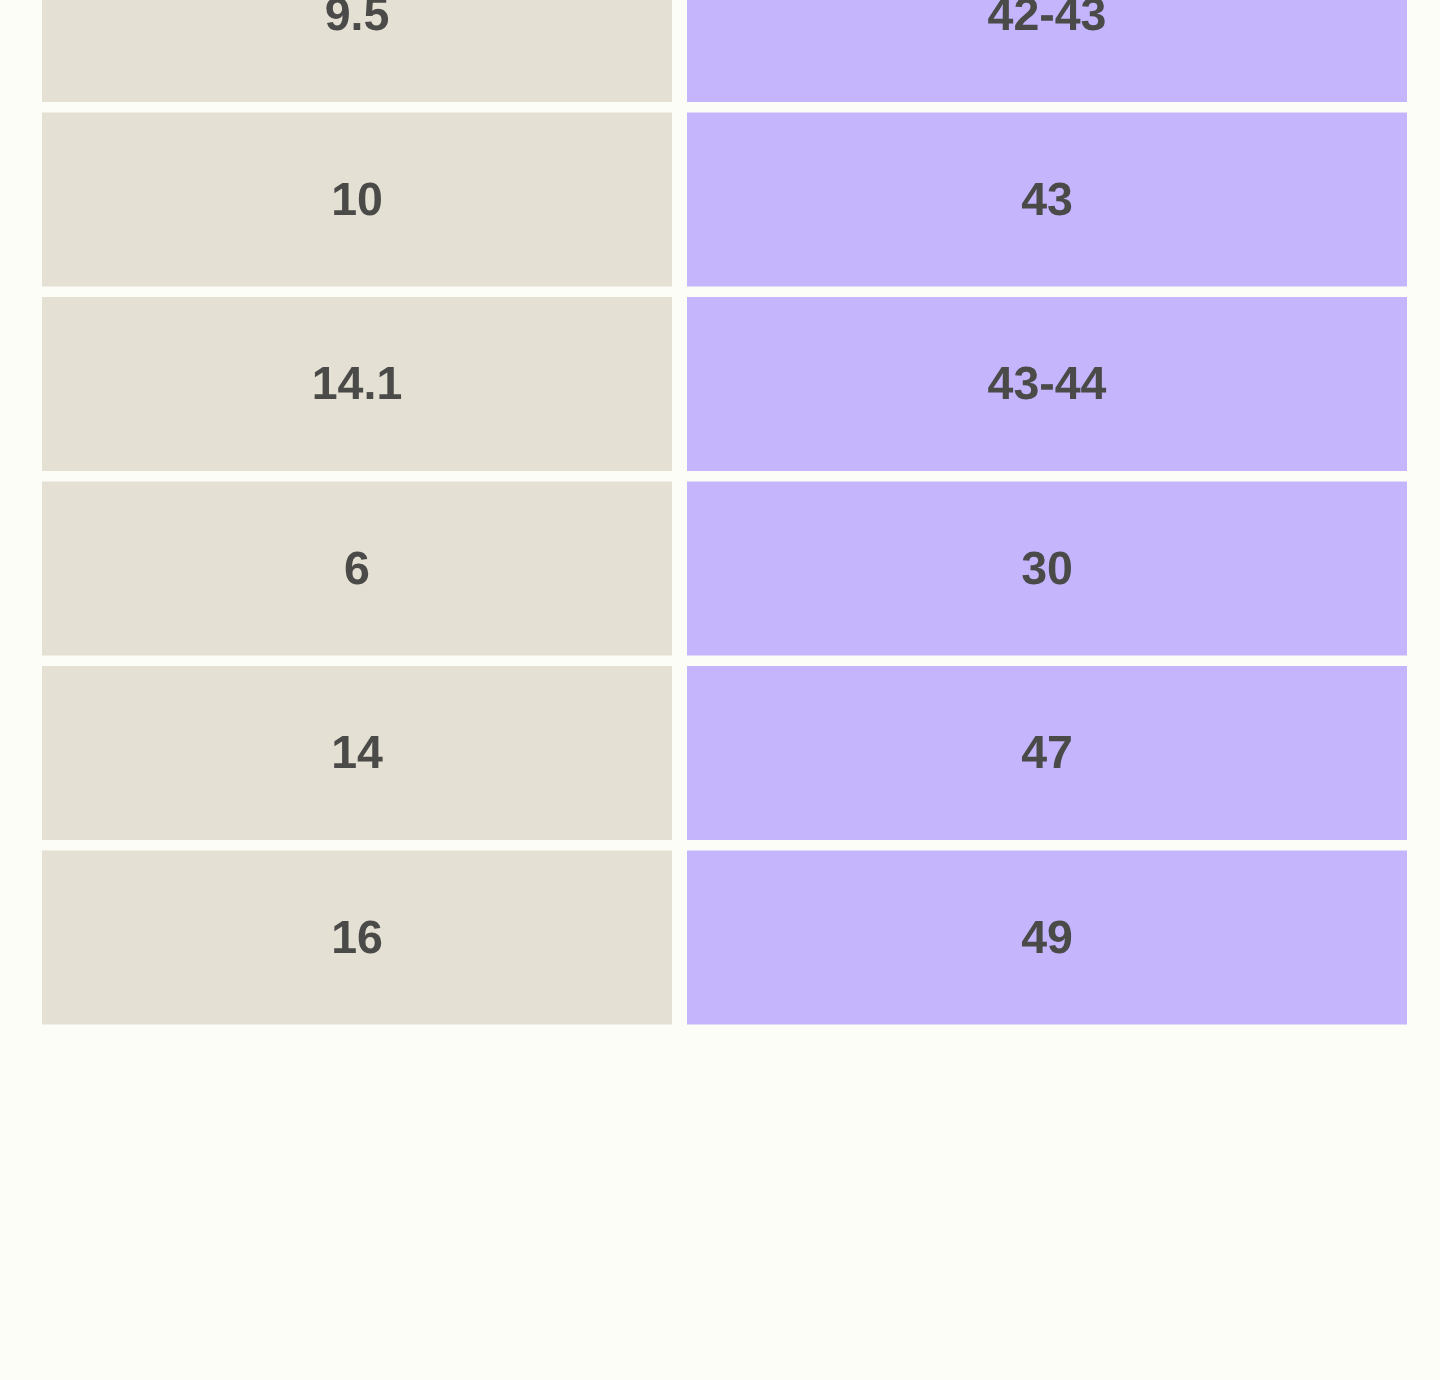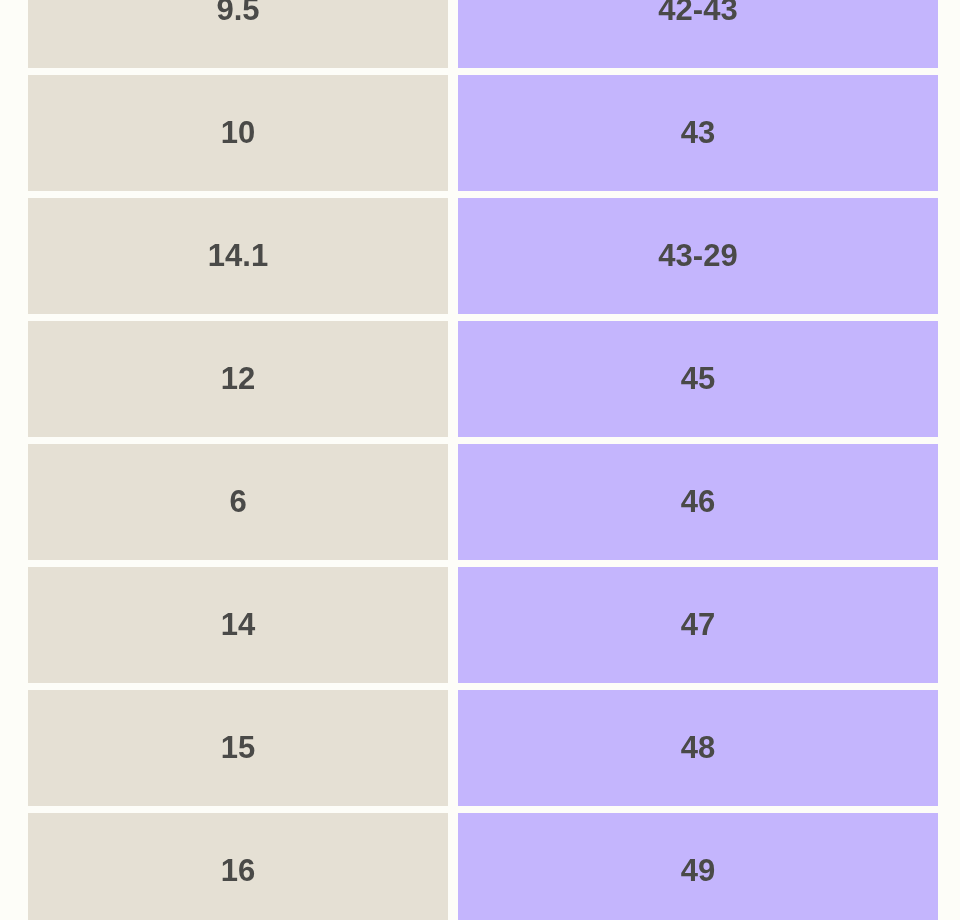--- a/index.html
+++ b/index.html
@@ -89,48 +89,38 @@
 
       <tr>
         <td class="cell-us">10</td>
         <td class="cell-spacer"></td>
         <td class="cell-eu">43</td>
       </tr>
 
       <tr>
         <td class="cell-us">14.1</td>
         <td class="cell-spacer"></td>
-        <td class="cell-eu">43-29</td>
+        <td class="cell-eu">43-44</td>
       </tr>
 
 
 
-      <tr>
-        <td class="cell-us">12</td>
-        <td class="cell-spacer"></td>
-        <td class="cell-eu">45</td>
-      </tr>
 
       <tr>
         <td class="cell-us">6</td>
         <td class="cell-spacer"></td>
-        <td class="cell-eu">46</td>
+        <td class="cell-eu">30</td>
       </tr>
 
       <tr>
         <td class="cell-us">14</td>
         <td class="cell-spacer"></td>
         <td class="cell-eu">47</td>
       </tr>
 
-      <tr>
-        <td class="cell-us">15</td>
-        <td class="cell-spacer"></td>
-        <td class="cell-eu">48</td>
-      </tr>
 
       <tr>
         <td class="cell-us">16</td>
         <td class="cell-spacer"></td>
         <td class="cell-eu">49</td>
       </tr>
 
     </tbody>
   </table>
 </div>

